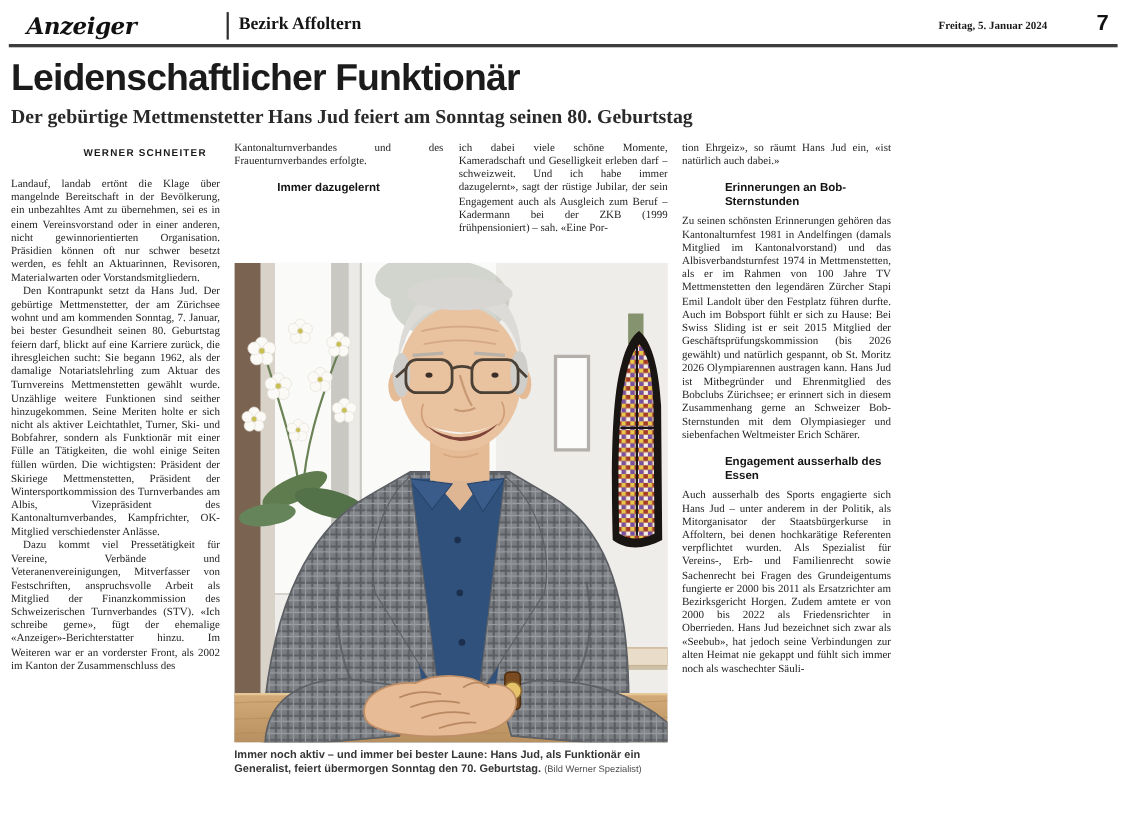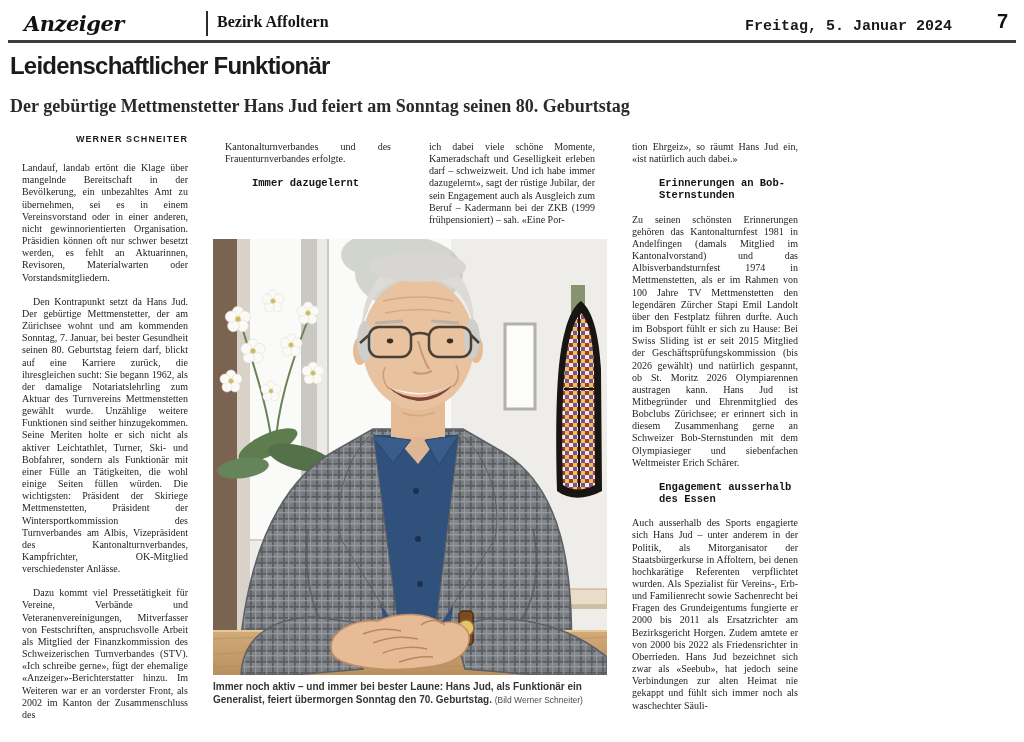--- a/index.html
+++ b/index.html
@@ -16,62 +16,62 @@
     font-size:21px; color:#111; letter-spacing:-0.5px;
   }
   .mast-divider { position:absolute; left:196px; top:3px; width:2px; height:25px; background:#2c2c2c; }
   .section-title {
     position:absolute; left:207px; top:5px;
     font-family:Liberation Serif, serif; font-weight:700;
     font-size:16px; color:#151515;
   }
   .dateline {
     position:absolute; right:62px; top:10px;
-    font-family:Liberation Mono, monospace; font-weight:700;
-    font-size:15px; color:#1a1a1a;
+    font-family:Liberation Serif, serif; font-weight:700;
+    font-size:10px; color:#1a1a1a;
   }
   .pagenum {
     position:absolute; right:6px; top:2px;
     font-family:"Liberation Sans", sans-serif; font-weight:700;
     font-size:20px; color:#111;
   }
   .mast-rule { position:absolute; left:8px; right:8px; top:40px; height:3px; background:#3d3d3d; }
 
   
   .headline {
     position:absolute; left:10px; top:52px; margin:0;
     font-family:"Liberation Sans", sans-serif; font-weight:700;
-    font-size:24px; letter-spacing:-0.8px; color:#1b1b1b;
+    font-size:34px; letter-spacing:-0.8px; color:#1b1b1b;
   }
   .subheadline {
     position:absolute; left:10px; top:96px; margin:0;
     font-family:"Liberation Serif", serif; font-weight:700;
     font-size:18px; color:#2a2a2a;
   }
 
   
   .col {
     position:absolute; top:129px; width:190px; height:608px;
     font-size:10px; line-height:12.15px; text-align:justify;
     color:#242424; overflow:hidden;
   }
-  .col p { margin:12px; }
+  .col p { margin:0; }
   .indent { text-indent:11px; }
   .c1 { left:10px; }
   .c2 { left:213px; }
   .c3 { left:417px; }
   .c4 { left:620px; }
   .c5 { left:824px; }
   .byline {
     font-family:"Liberation Sans", sans-serif; font-weight:700;
     font-size:9px; letter-spacing:1.1px; color:#1a1a1a;
     margin:4px 12px 17px; text-align:right;
   }
   .colsub {
-    font-family:Liberation Mono, monospace; font-weight:700;
+    font-family:Liberation Sans, sans-serif; font-weight:700;
     font-size:10.5px; color:#141414; margin:12px 0 6px; text-align:left;padding-left:39px;
   }
 
   
   .photo {
     position:absolute; left:213px; top:239px; width:394px; height:436px;
     margin:0; padding:0; overflow:hidden; background:#efedea;
   }
   .photo svg { display:block; width:100%; height:100%; }
   .caption {
@@ -252,16 +252,16 @@
         <g>
           <path d="M118 408 C118 392 140 380 165 382 C185 372 215 374 228 384 C246 380 258 390 256 402 C254 416 238 426 215 428 C185 433 145 430 128 422 C120 418 118 414 118 408 Z" fill="#e6bb95" stroke="#c08e66" stroke-width="1.5"></path>
           <path d="M150 395 C162 390 176 389 188 392 M160 404 C175 398 192 397 205 400 M170 414 C185 408 202 407 214 410 M186 423 C198 419 210 417 220 418 M208 386 C216 380 226 380 232 386" stroke="#b98760" stroke-width="1.5" fill="none"></path>
         </g>
       </g>
     </svg>
   </figure>
 
   <figcaption class="caption">
     <span>Immer noch aktiv – und immer bei bester Laune: Hans Jud, als Funktionär ein Generalist, feiert übermorgen Sonntag den 70. Geburtstag.</span>
-    <span class="credit">(Bild Werner Schneiter)</span>
+    <span class="credit">(Bild Werner Spezialist)</span>
   </figcaption>
 
 </div>
 
 </body></html>

